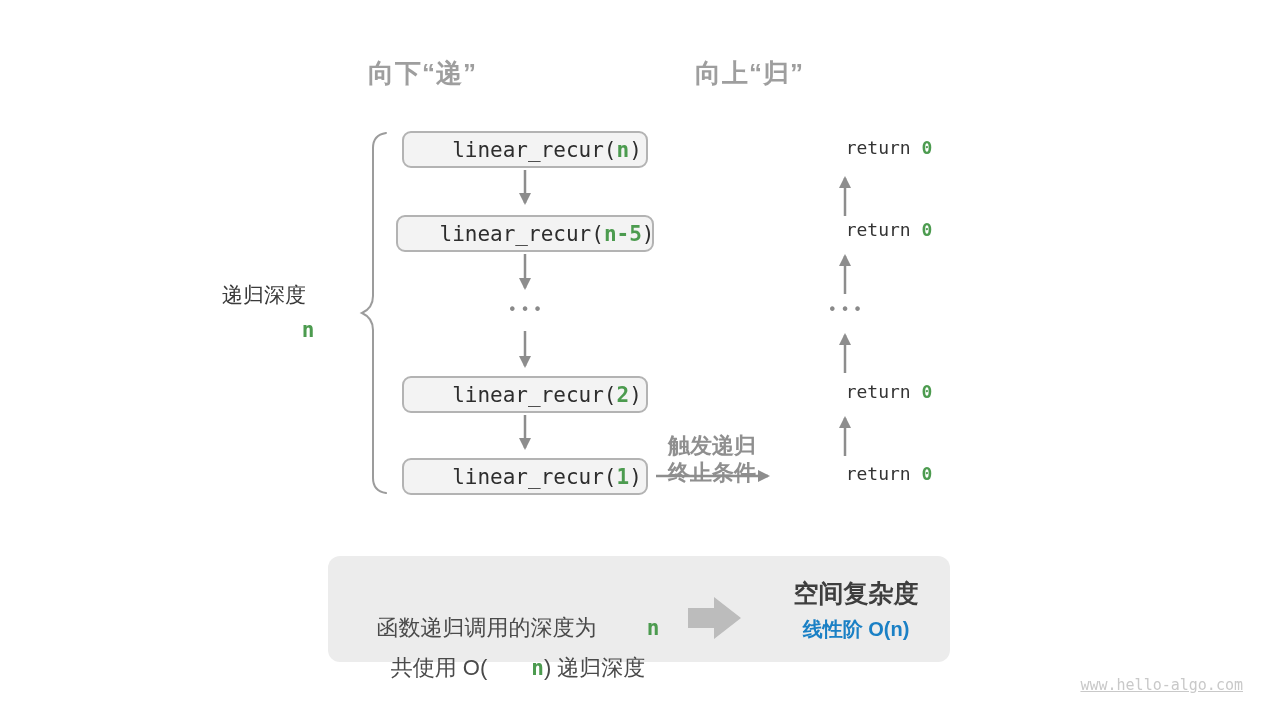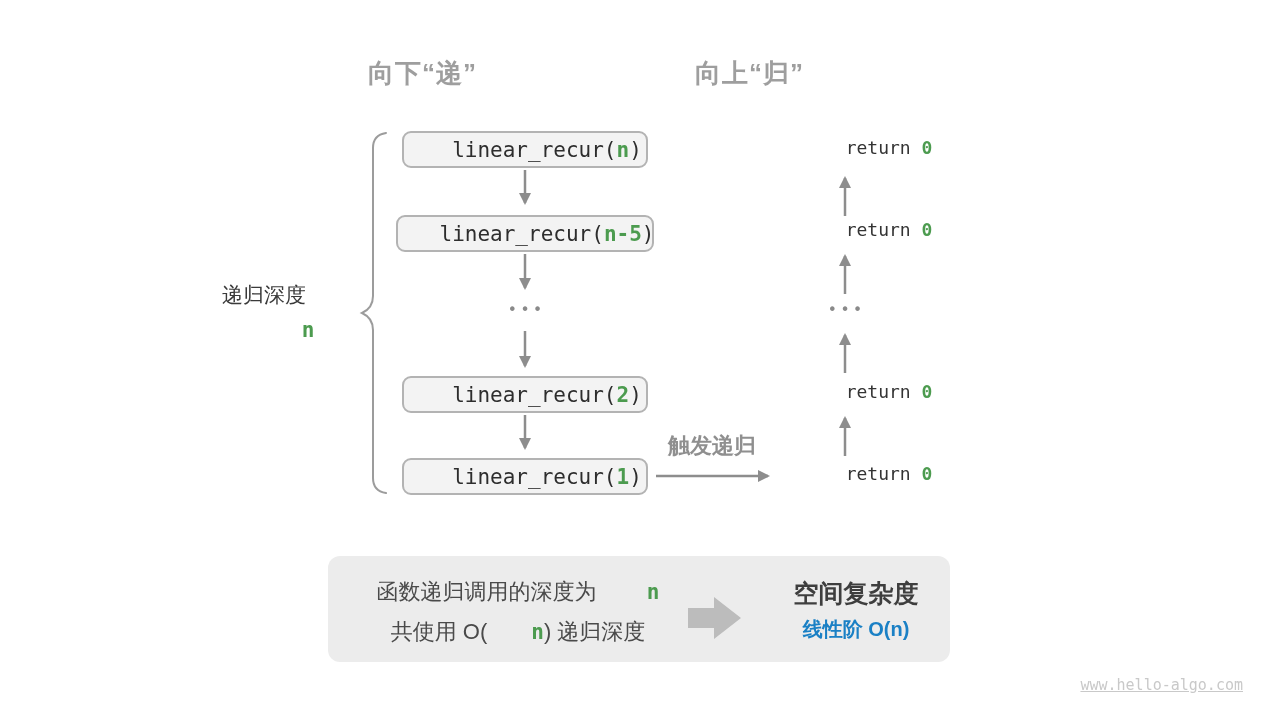--- a/index.html
+++ b/index.html
@@ -28,21 +28,21 @@
     letter-spacing:7px;text-indent:7px;
   }
   .depth-label{width:120px;text-align:center;font-size:21px;color:#3a3a3a;font-weight:500;}
   .depth-value{width:120px;text-align:center;font-size:21px;font-weight:bold;color:#4c9b4f;}
   .trigger-note{
     width:140px;text-align:center;font-size:22px;font-weight:bold;color:#8f8f8f;line-height:27px;
   }
   .summary-panel{
     left:328px;top:556px;width:622px;height:106px;background:#ececec;border-radius:12px;
   }
-  .summary-line{width:340px;text-align:center;font-size:22px;color:#4a4a4a;white-space:pre;}
+  .summary-line{width:340px;text-align:center;font-size:22px;color:#4a4a4a;white-space:pre;margin-top:36px;}
   .conclusion-title{width:210px;text-align:center;font-size:25px;font-weight:bold;color:#3e3e3e;}
   .conclusion-value{width:210px;text-align:center;font-size:20px;font-weight:bold;color:#1a80c5;white-space:pre;}
   .watermark{
     width:210px;text-align:right;font-size:15px;color:#c9c9c9;
     font-family:"DejaVu Sans Mono","Liberation Mono",monospace;
   }
   svg.overlay{position:absolute;left:0;top:0;pointer-events:none;}
 </style>
 </head>
 <body>
@@ -68,20 +68,21 @@
 <div class="abs return-row mono" style="left:745px;top:219px;"><span>return </span><span class="arg">0</span></div>
 
 <div class="abs ellipsis" style="left:795px;top:300px;">•••</div>
 
 <div class="abs return-row mono" style="left:745px;top:381px;"><span>return </span><span class="arg">0</span></div>
 
 <div class="abs return-row mono" style="left:745px;top:463px;"><span>return </span><span class="arg">0</span></div>
 
 <div class="abs trigger-note" style="left:642px;top:404px;margin-top:28px;">
   <div>触发递归</div>
+  <div>终止条件</div>
 </div>
 
 <div class="abs summary-panel"></div>
 <div class="abs summary-line" style="left:348px;top:577px;"><span>函数递归调用的深度为 </span><span class="arg mono" style="font-size:21px;">n</span></div>
 <div class="abs summary-line" style="left:348px;top:617px;"><span>共使用 O(</span><span class="arg mono" style="font-size:21px;">n</span><span>) 递归深度</span></div>
 <div class="abs conclusion-title" style="left:751px;top:577px;">空间复杂度</div>
 <div class="abs conclusion-value" style="left:751px;top:616px;">线性阶 O(n)</div>
 
 <div class="abs watermark" style="left:1033px;top:676px;text-decoration:underline;">www.hello-algo.com</div>
 

